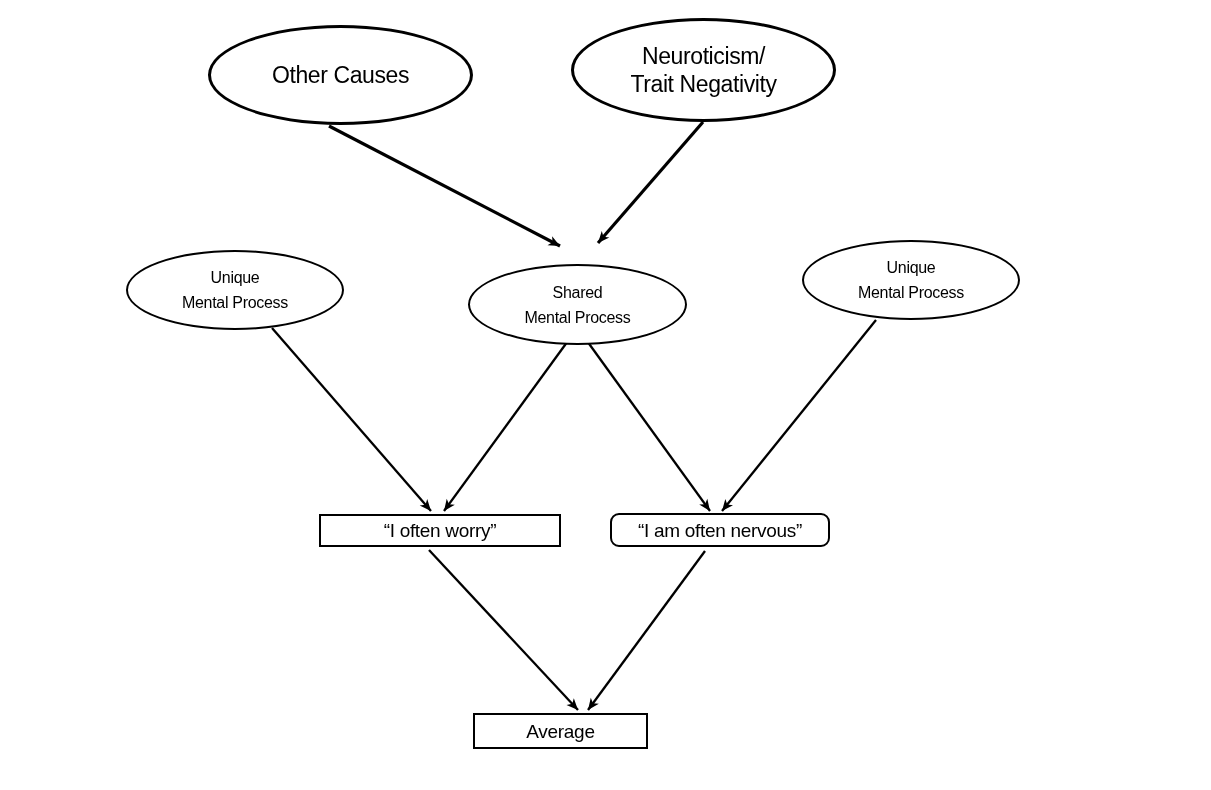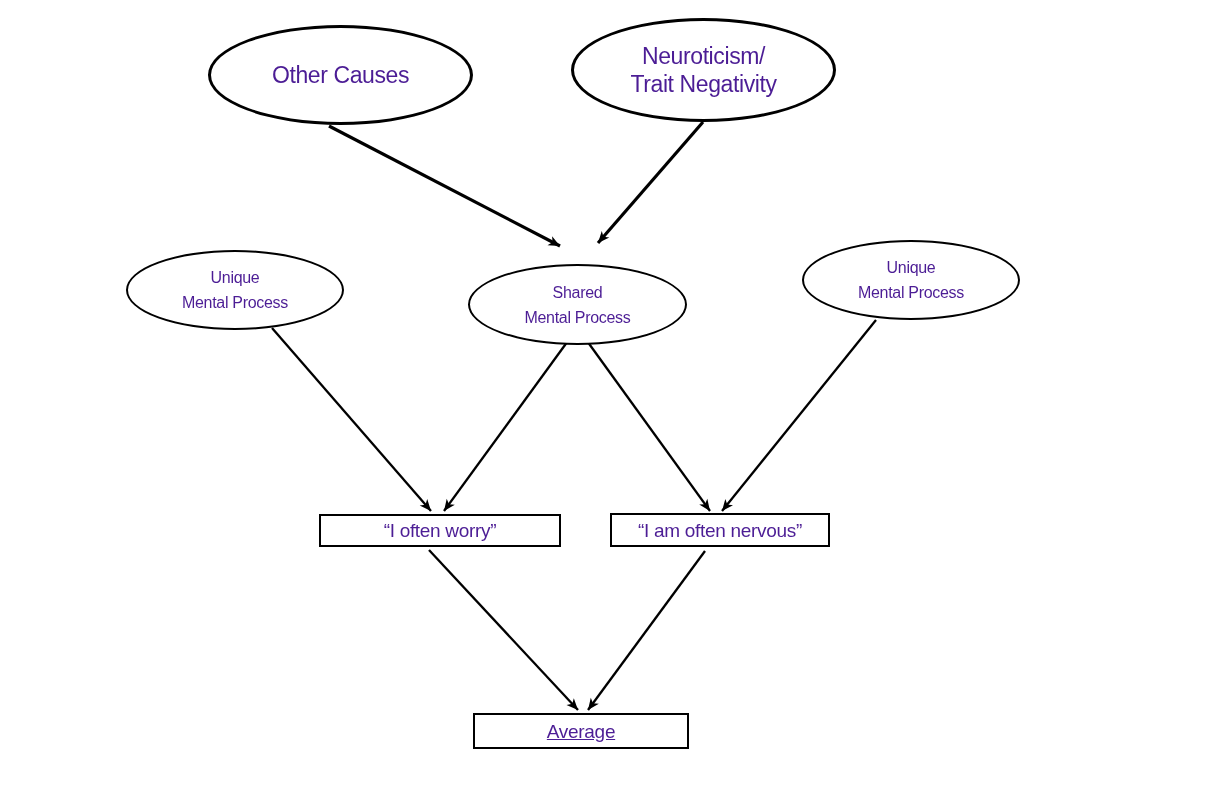--- a/index.html
+++ b/index.html
@@ -7,21 +7,21 @@
     padding: 0;
     background: #ffffff;
   }
   .canvas {
     position: relative;
     width: 1211px;
     height: 790px;
     background: #ffffff;
     overflow: hidden;
     font-family: "Liberation Sans", "DejaVu Sans", sans-serif;
-    color: #4c1d95;
+    color: #000000;
   }
   .edges {
     position: absolute;
     left: 0;
     top: 0;
     width: 1211px;
     height: 790px;
     display: block;
   }
   .node {
@@ -114,21 +114,21 @@
     <span class="mid-label">
       <span class="lbl-line">Unique</span>
       <span class="lbl-line">Mental Process</span>
     </span>
   </div>
 
   <div class="node rect" style="left:319px; top:514px; width:242px; height:33px;">
     <span class="rect-label">“I often worry”</span>
   </div>
 
-  <div class="node rect" style="left:610px; top:513px; width:220px; height:34px;">
+  <div class="node rect" style="left:610px; top:513px; width:220px; height:34px;border-radius:9px;">
     <span class="rect-label">“I am often nervous”</span>
   </div>
 
-  <div class="node rect" style="left:473px; top:713px; width:216px; height:36px;text-decoration:underline;">
+  <div class="node rect" style="left:473px; top:713px; width:175px; height:36px;">
     <span class="rect-label">Average</span>
   </div>
 
 </div>
 
 </body></html>

